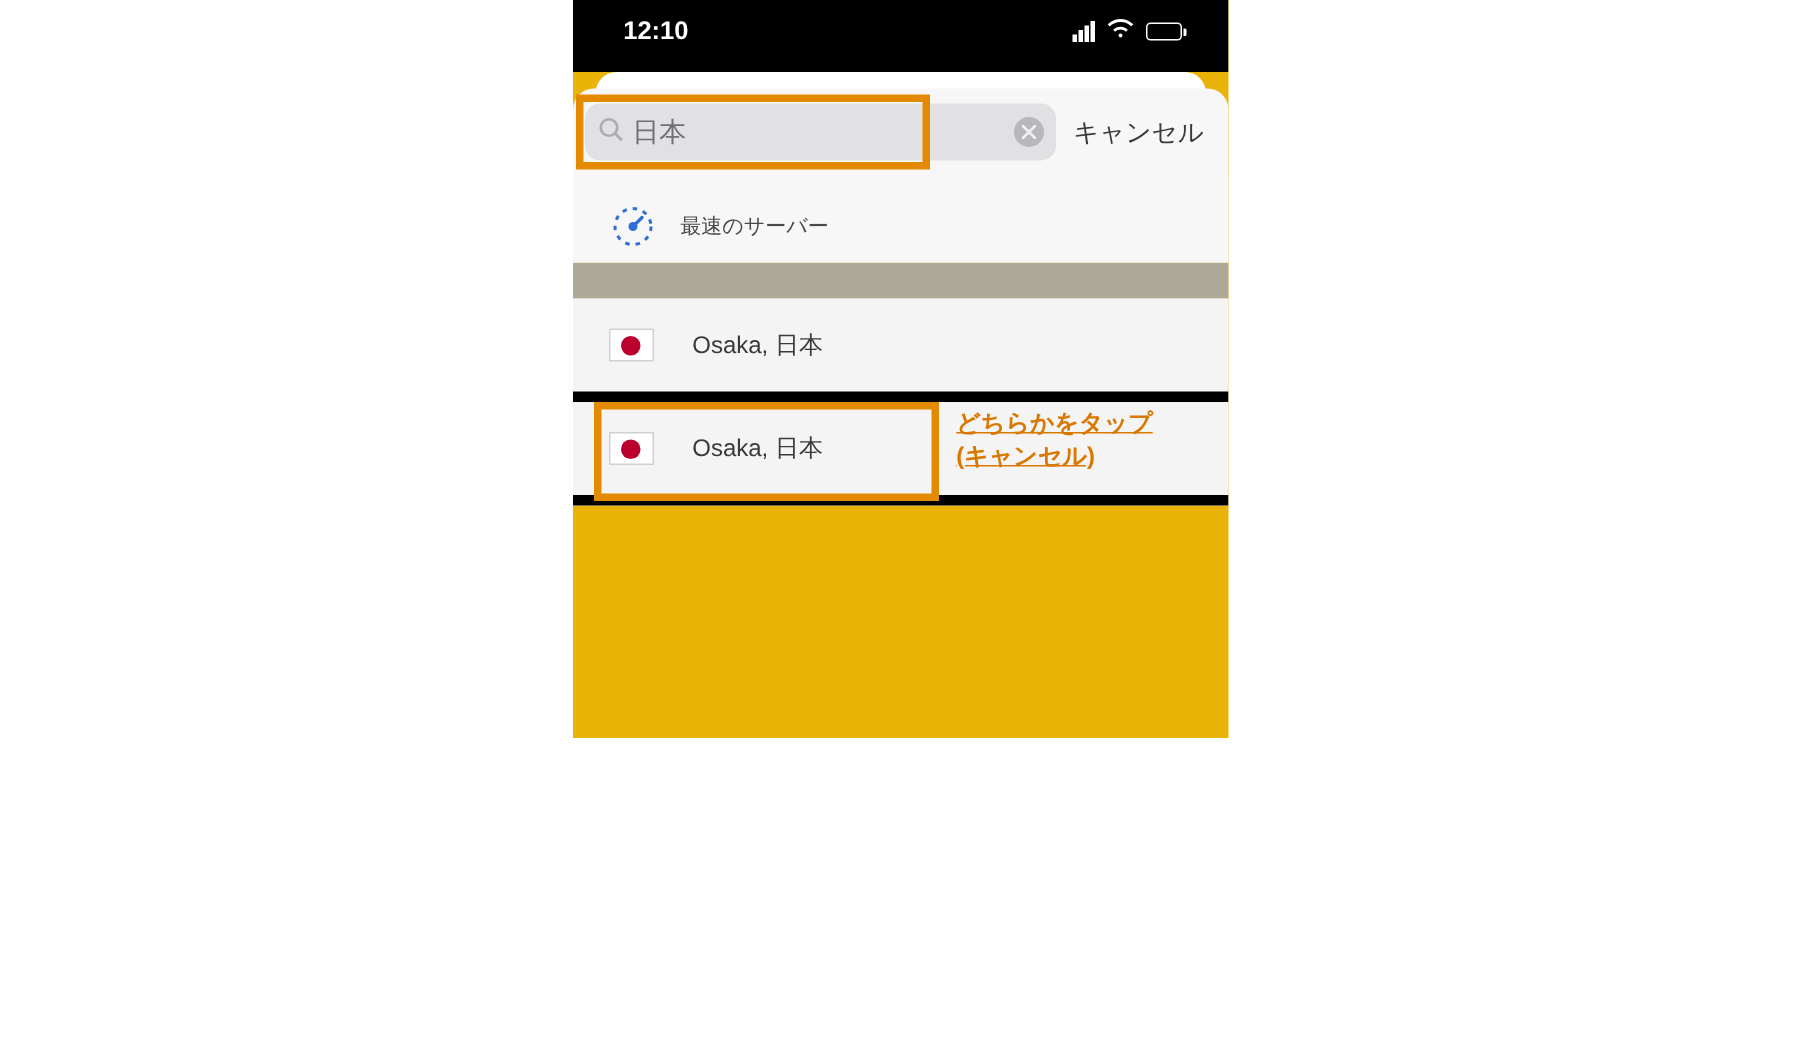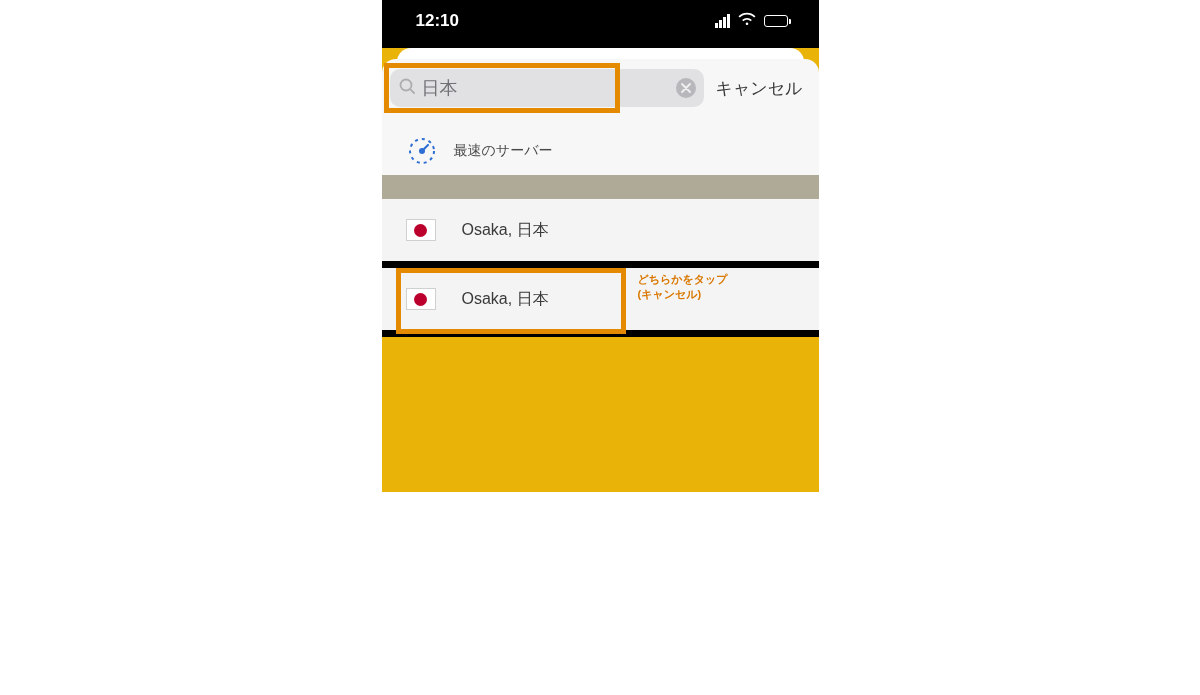--- a/index.html
+++ b/index.html
@@ -180,25 +180,26 @@
       height: 66px;
       border: 5px solid #e38a00;
       pointer-events: none;
       z-index: 5;
     }
     .anno {
       position: absolute;
       left: 256px;
       top: 4px;
       color: #d97800;
-      font-size: 11px;
+      font-size: 16px;
       font-weight: 600;
       line-height: 1.35;
       z-index: 6;
       pointer-events: none;
+      text-decoration: underline;
     }
   </style>
 </head>
 <body>
 
 <div class="phone-screen">
 
   <div class="status-bar">
     <span>12:10</span>
     <div class="status-right">

